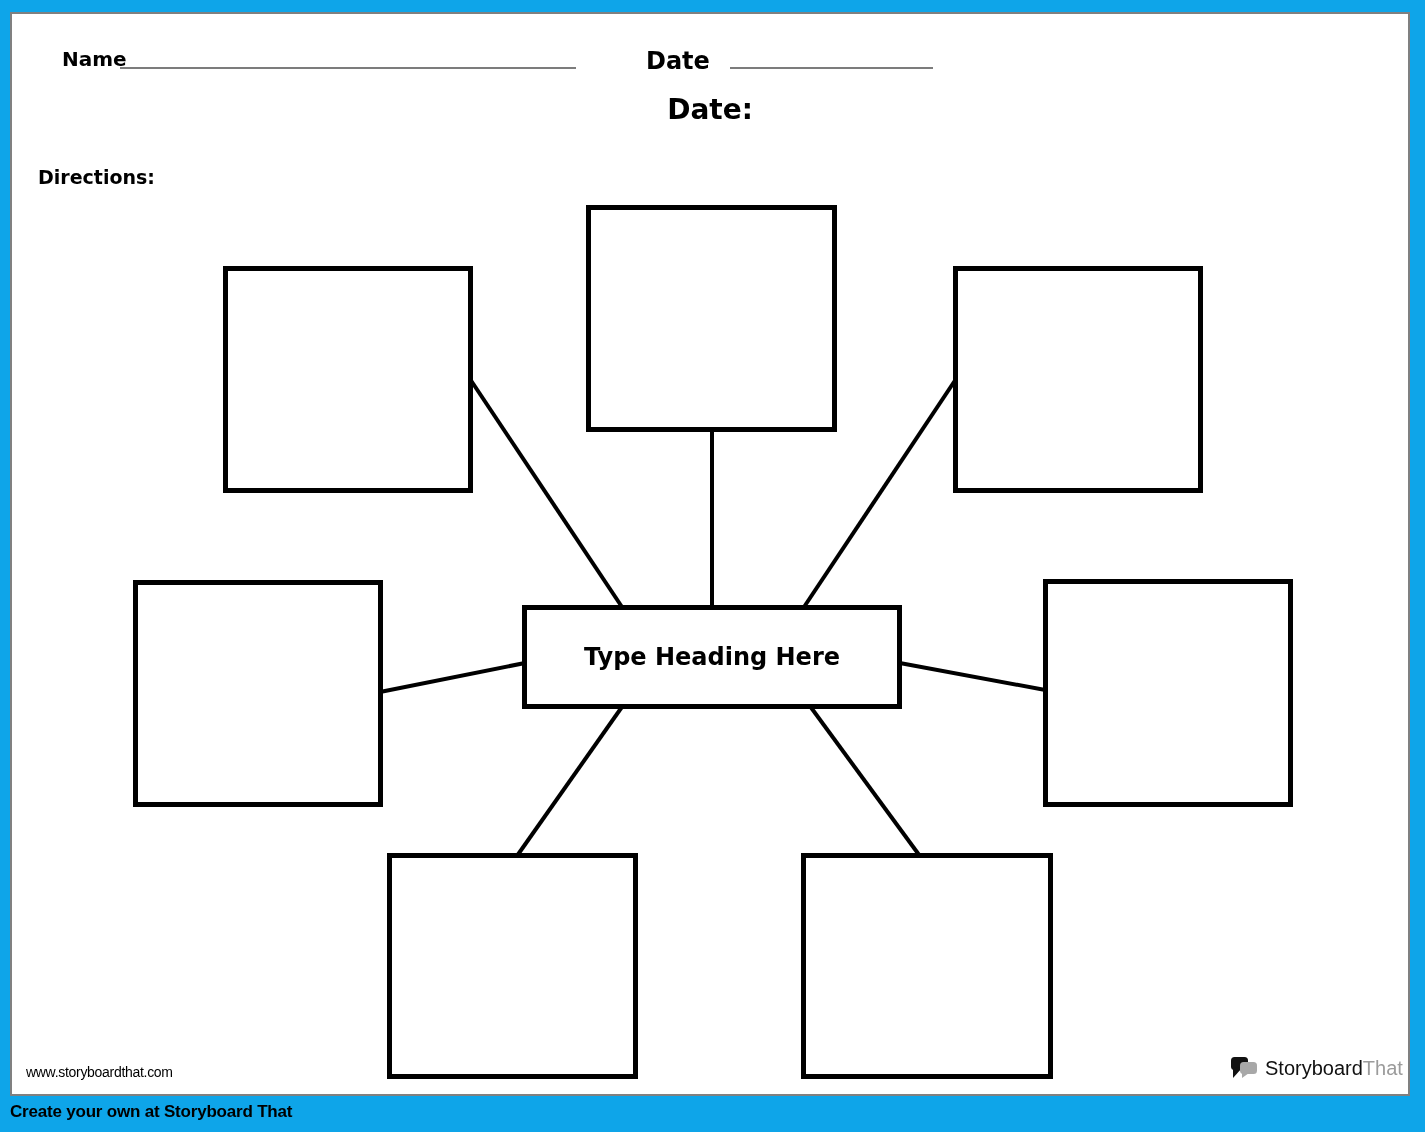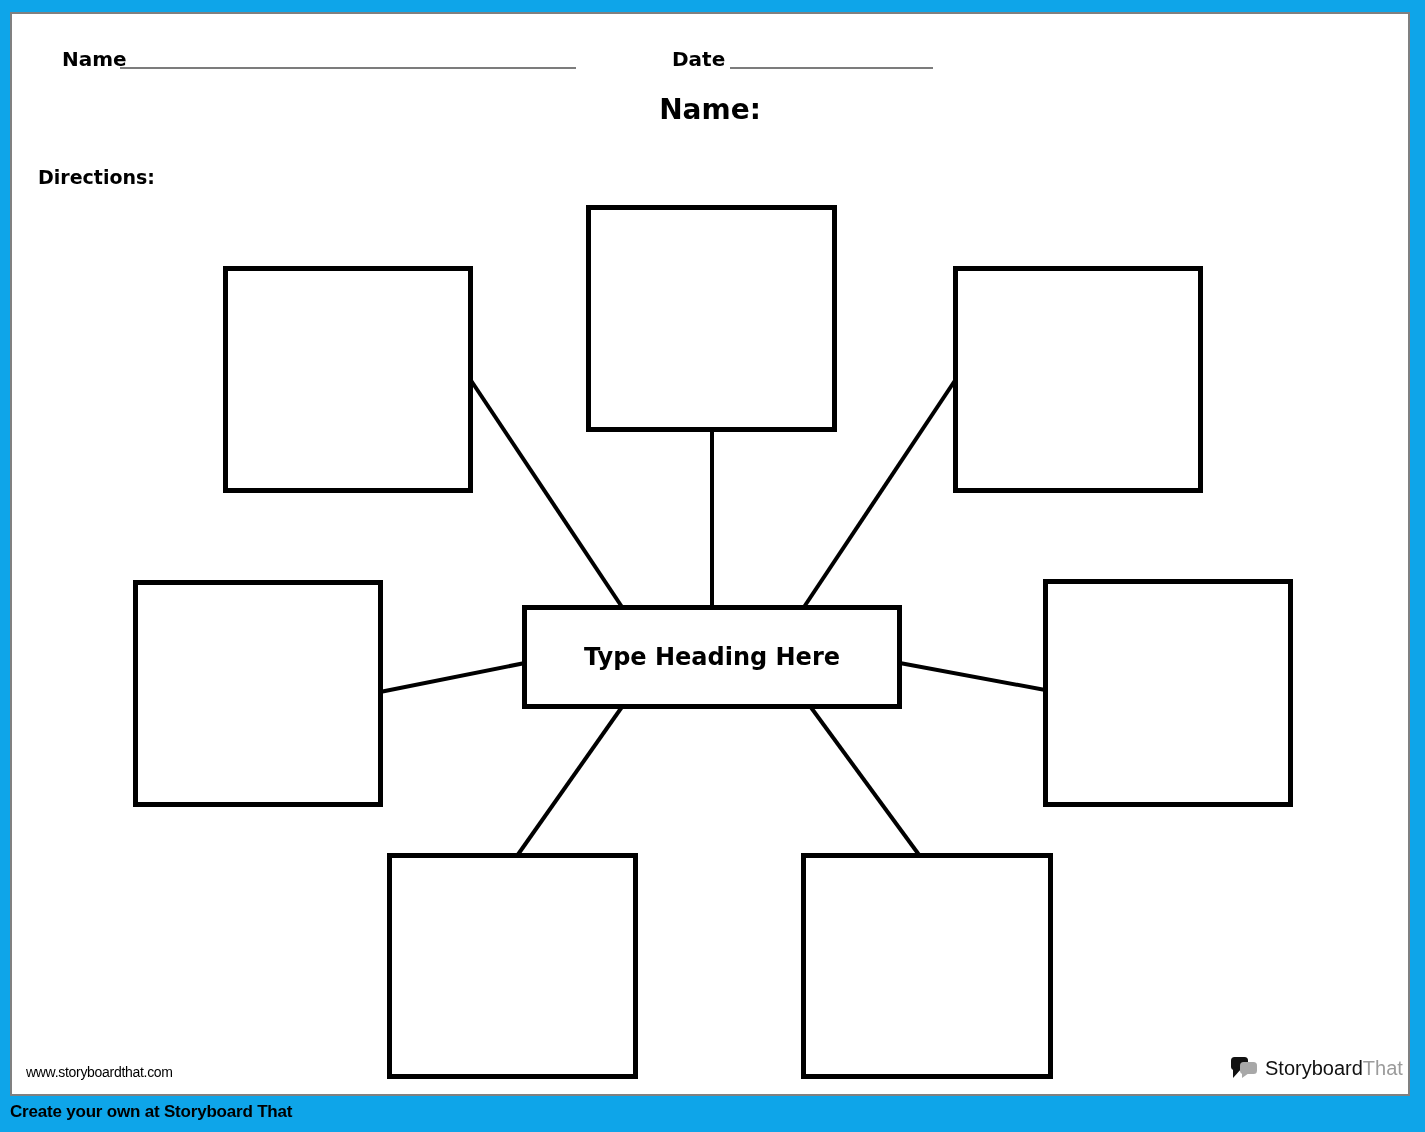--- a/index.html
+++ b/index.html
@@ -18,21 +18,21 @@
     background: #ffffff;
     border: 2px solid #808080;
   }
   .label {
     position: absolute;
     color: #000;
     font-weight: bold;
     white-space: nowrap;
   }
   .name-label  { left: 50px;  top: 33px;  font-size: 20px; }
-  .date-label  { left: 660px; top: 33px;  font-size: 20px; }
+  .date-label  { left: 634px; top: 33px;  font-size: 24px; }
   .write-line {
     position: absolute;
     height: 2px;
     background: #7c7c7c;
   }
   .name-line { left: 108px; top: 53px; width: 456px; }
   .date-line { left: 718px; top: 53px; width: 203px; }
   .title-label {
     left: 0; right: 0;
     top: 79px;
@@ -124,21 +124,21 @@
 
 <div id="root">
   <div class="page">
 
     <span class="label name-label">Name</span>
     <div class="write-line name-line"></div>
 
     <span class="label date-label">Date</span>
     <div class="write-line date-line"></div>
 
-    <div class="label title-label">Name:</div>
+    <div class="label title-label">Date:</div>
 
     <span class="label directions-label">Directions:</span>
 
     <svg class="connectors" viewBox="0 0 1396 1080">
       <line x1="700" y1="403" x2="700" y2="598"></line>
       <line x1="448" y1="350" x2="610" y2="593"></line>
       <line x1="954" y1="350" x2="792" y2="593"></line>
       <line x1="358" y1="680" x2="523" y2="647"></line>
       <line x1="1044" y1="678" x2="877" y2="647"></line>
       <line x1="500" y1="849" x2="624" y2="673"></line>

